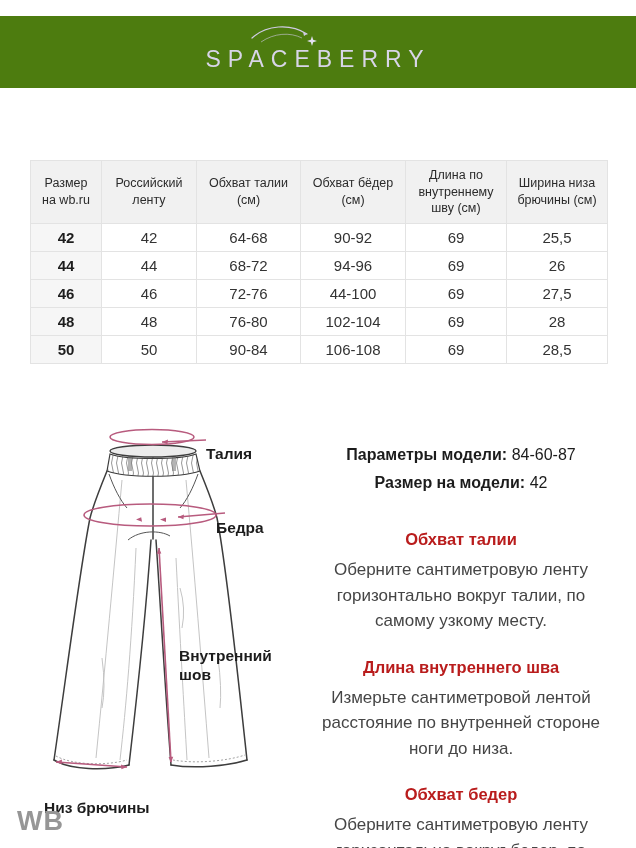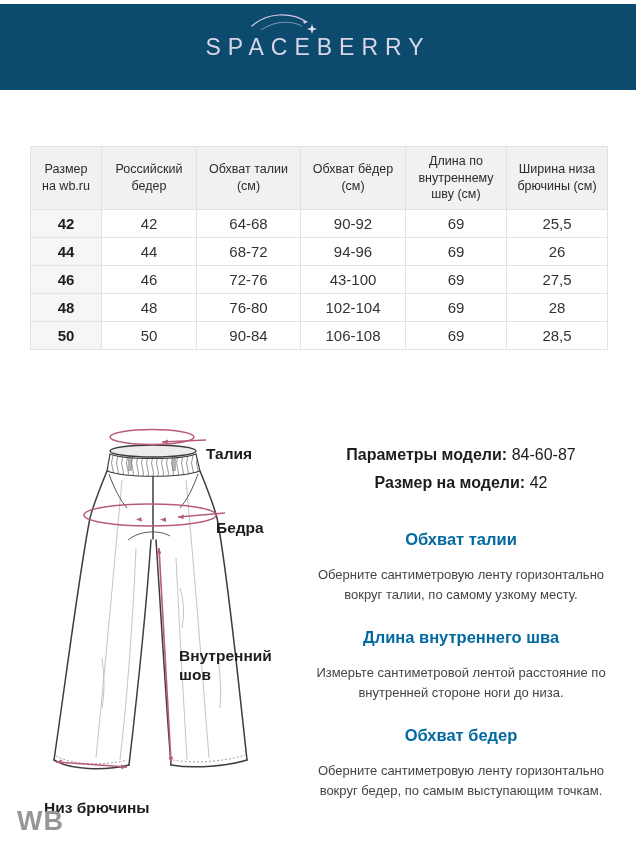--- a/index.html
+++ b/index.html
@@ -1,29 +1,29 @@
 <!DOCTYPE html>
 <html><head>
 <meta charset="utf-8">
 <style>
   html,body{margin:0;padding:0;background:#ffffff;}
   #canvas{
     position:relative;width:636px;height:848px;overflow:hidden;background:#ffffff;
     font-family:"Liberation Sans", sans-serif;color:#1e1e1e;
   }
   
-  .header{position:absolute;left:0;top:4px;width:636px;height:86px;background:#0c4a6e;}
+  .header{position:absolute;left:0;top:16px;width:636px;height:72px;background:#4d7c0f;}
   .logo-text{
     position:absolute;left:0;top:30px;width:636px;text-align:center;
     font-size:23px;font-weight:400;letter-spacing:7px;color:#d8d5e8;
   }
   .comet{position:absolute;left:248px;top:5px;width:80px;height:30px;}
   
   .size-table{
-    position:absolute;left:30px;top:146px;width:577px;
+    position:absolute;left:30px;top:160px;width:577px;
     border-collapse:collapse;table-layout:fixed;
   }
   .size-table th,.size-table td{
     border:1px solid #e3e3e3;text-align:center;vertical-align:middle;
   }
   .size-table th{
     background:#f1f1f1;height:58px;font-size:12.5px;font-weight:500;
     color:#2b2b2b;line-height:1.35;padding:2px 6px;
   }
   .size-table td{
@@ -38,22 +38,22 @@
   .lbl-inseam{left:179px;top:634px;width:106px;}
   .lbl-hem{left:44px;top:786px;}
   .watermark{position:absolute;left:17px;top:806px;font-size:27px;font-weight:700;color:#969696;letter-spacing:1px;}
   
   .info-col{position:absolute;left:300px;top:444px;width:322px;text-align:center;}
   .model-line{font-size:16px;line-height:22px;margin-bottom:6px;color:#1c1c1c;}
   .model-line .ml-label{font-weight:600;}
   .model-line .ml-value{font-weight:400;}
   .guide{margin-top:36px;}
   .guide-section{margin-bottom:24px;}
-  .guide-title{font-size:16.5px;font-weight:600;color:#0369a1;margin:0 0 7px 0;}
-  .guide-text{font-size:13px;font-weight:400;color:#454545;line-height:1.5;margin:16px;}
+  .guide-title{font-size:16.5px;font-weight:600;color:#b91c1c;margin:0 0 7px 0;}
+  .guide-text{font-size:17px;font-weight:400;color:#454545;line-height:1.5;margin:8px;}
 </style>
 </head>
 <body>
 
 <div id="canvas">
 
   <div class="header">
     <svg class="comet" viewBox="0 0 80 30">
       <path d="M4,17 C18,4 42,2 59,13" fill="none" stroke="#cfcbe4" stroke-width="1.2" stroke-linecap="round"></path>
       <path d="M13,21 C26,12 42,11 54,17" fill="none" stroke="#cfcbe4" stroke-width="0.7" opacity="0.85" fill-opacity="0"></path>
@@ -68,21 +68,21 @@
       <col style="width:71px">
         <col style="width:95px">
         <col style="width:104px">
       <col style="width:105px">
         <col style="width:101px">
         <col style="width:101px">
     </colgroup>
     <thead>
       <tr>
         <th>Размер на wb.ru</th>
-        <th>Российский бедер</th>
+        <th>Российский ленту</th>
         <th>Обхват талии (см)</th>
         <th>Обхват бёдер (см)</th>
         <th>Длина по внутреннему шву (см)</th>
         <th>Ширина низа брючины (см)</th>
       </tr>
     </thead>
     <tbody>
         <tr>
           <td>42</td>
           <td>42</td>
@@ -96,21 +96,21 @@
           <td>44</td>
           <td>68-72</td>
           <td>94-96</td>
           <td>69</td>
           <td>26</td>
         </tr>
         <tr>
           <td>46</td>
           <td>46</td>
           <td>72-76</td>
-          <td>43-100</td>
+          <td>44-100</td>
           <td>69</td>
           <td>27,5</td>
         </tr>
         <tr>
           <td>48</td>
           <td>48</td>
           <td>76-80</td>
           <td>102-104</td>
           <td>69</td>
           <td>28</td>

